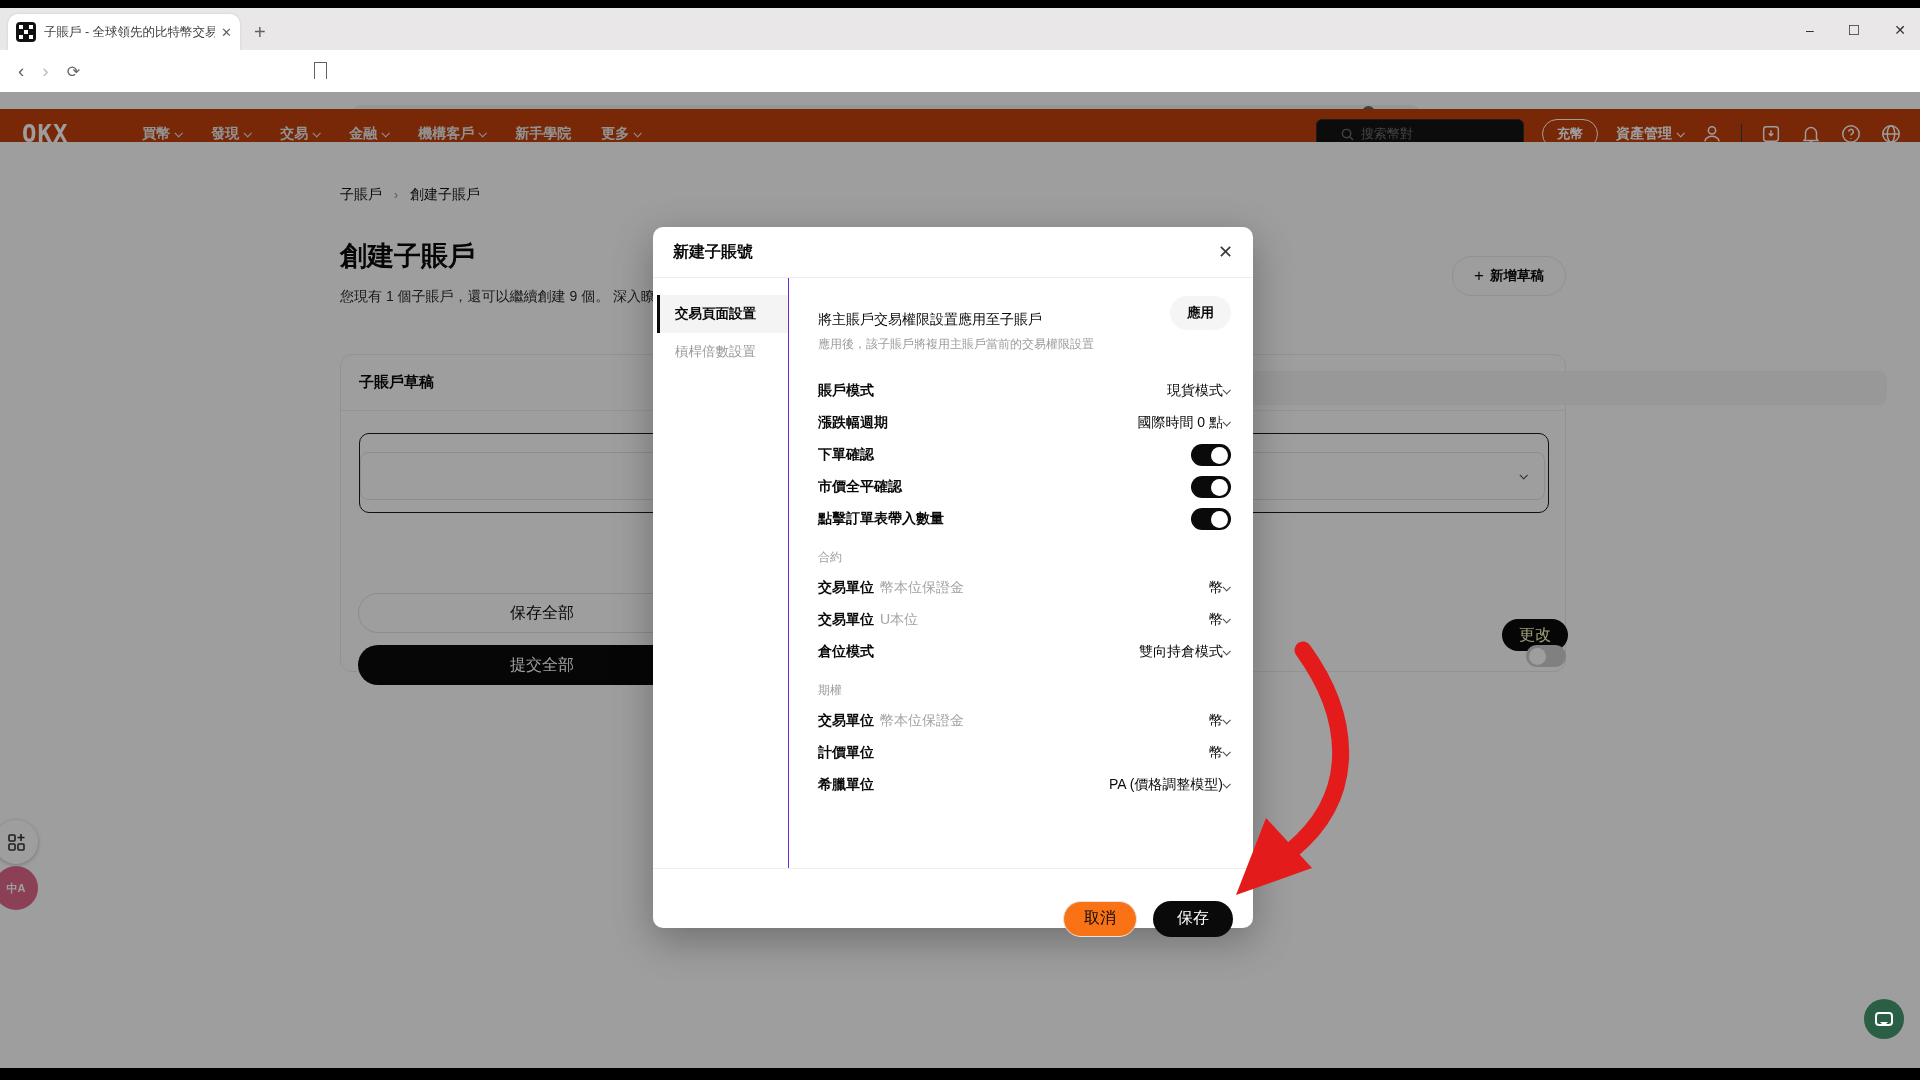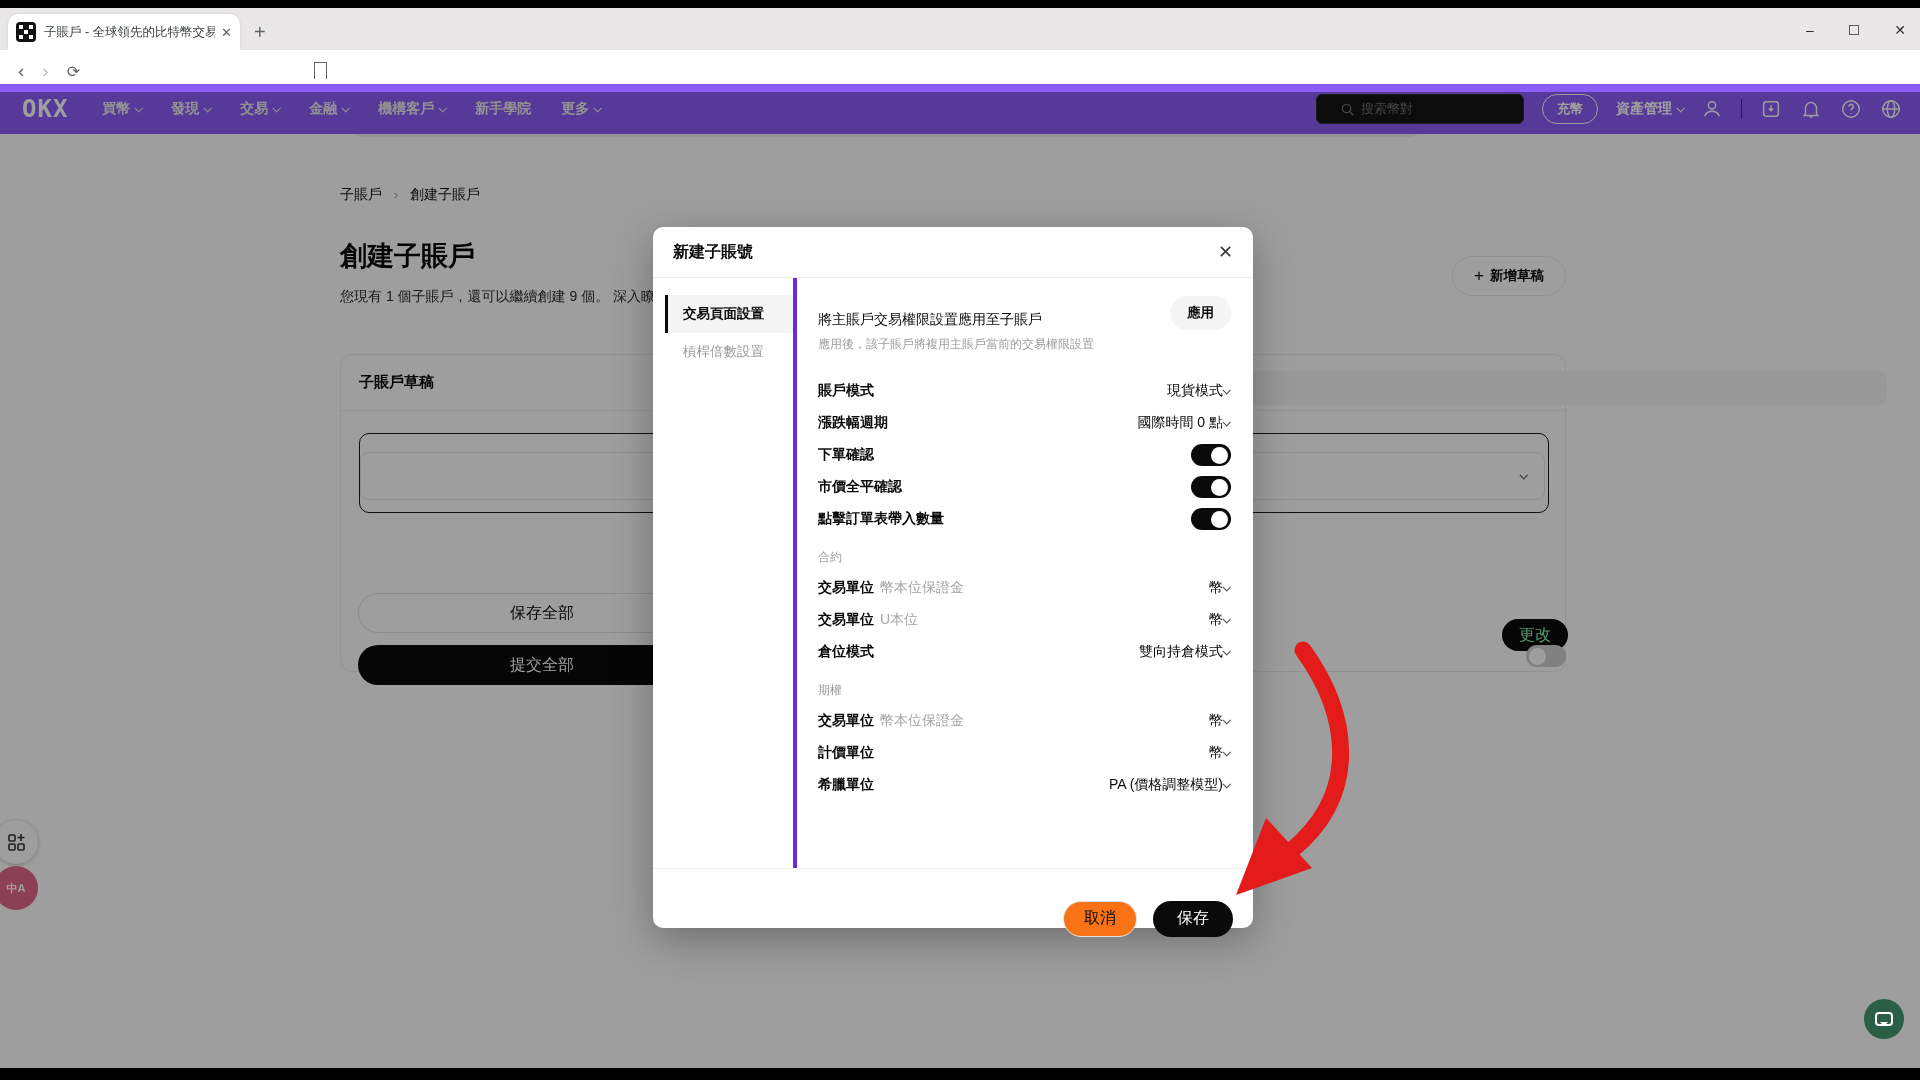--- a/index.html
+++ b/index.html
@@ -37,21 +37,21 @@
   .bat-ico:after { content:""; position:absolute; left:-6px; top:7px; width:0; height:0; border-left:6px solid transparent; border-right:6px solid transparent; border-bottom:10px solid #ff4724; }
   .ext-row { position:absolute; right:10px; top:55px; height:32px; display:flex; align-items:center; gap:17px; }
   .ext { width:22px; height:22px; display:flex; align-items:center; justify-content:center; font-size:16px; color:#5f6368; }
   .ext-translate { background:#e25772; border-radius:5px; color:#fff; font-size:10px; font-weight:bold; }
   .ext-leaf { background:linear-gradient(135deg,#b9e24a,#7cb82f); border-radius:3px 12px 3px 12px; width:18px; height:18px; transform:rotate(10deg); }
   .ext-sphere { background:radial-gradient(circle at 35% 35%,#9a5cf0,#5a2ea6 60%,#e0551f); border-radius:50%; width:20px; height:20px; }
   .halfsq { width:16px; height:16px; border:1.8px solid #5f6368; border-radius:3px; position:relative; overflow:hidden; }
   .halfsq:after { content:""; position:absolute; right:0; top:0; width:50%; height:100%; background:#5f6368; }
 
   
-  .oknav { position:absolute; left:0; top:84px; width:1920px; height:50px; background:#8b5cf6; display:flex; align-items:center; }
+  .oknav { position:absolute; left:0; top:109px; width:1920px; height:50px; background:#c2410c; display:flex; align-items:center;gap:40px; }
   .ok-logo { font-weight:900; color:#fff; font-size:24px; letter-spacing:1px; margin-left:22px; font-family:"DejaVu Sans Mono",monospace; }
   .ok-items { display:flex; align-items:center; margin-left:34px; gap:30px; }
   .ok-item { color:#ececec; font-size:14px; font-weight:600; display:flex; align-items:center; gap:5px; white-space:nowrap; }
   .chev { display:inline-block; width:6px; height:6px; border:solid currentColor; border-width:0 1.4px 1.4px 0; transform:rotate(45deg) translateY(-1px); }
   .ok-right { position:absolute; right:18px; display:flex; align-items:center; gap:18px; }
   .ok-search { width:208px; height:30px; background:#141414; border:1px solid #2e2e2e; border-radius:6px; display:flex; align-items:center; color:#6f6f6f; font-size:13px; padding:0 24px; gap:7px; }
   .pill-outline { height:30px; padding:0 14px; border:1px solid #fff; border-radius:15px; color:#fff; font-size:13px; font-weight:600; display:flex; align-items:center; }
   .ok-link { color:#fff; font-size:14px; font-weight:600; display:flex; align-items:center; gap:5px; }
   .wicon { stroke:#fff; fill:none; stroke-width:1.6; }
   .ok-div { width:1px; height:20px; background:#3a3a3a; }
@@ -66,36 +66,36 @@
   .add-draft { position:absolute; left:1452px; top:114px; width:114px; height:40px; border:1px solid #eaeaea; background:#fff; border-radius:20px; display:flex; align-items:center; justify-content:center; gap:6px; font-size:13.5px; font-weight:600; color:#0a0a0a; }
   .draft-card { position:absolute; left:340px; top:212px; width:1226px; height:318px; background:#fff; border:1px solid #ececec; border-radius:12px; }
   .card-head { height:56px; border-bottom:1px solid #efefef; display:flex; align-items:center; padding:0 18px; font-size:15px; font-weight:700; color:#0a0a0a; }
   .head-strip { position:absolute; left:710px; top:16px; width:836px; height:34px; background:#f5f5f5; border-radius:8px; }
   .name-input { position:absolute; left:18px; top:78px; width:1190px; height:80px; border:1.6px solid #1a1a1a; border-radius:10px; display:flex; align-items:center; padding:0 20px; font-size:14px; font-weight:700; color:#0a0a0a; }
   .bg-select { position:absolute; left:360px; top:310px; width:1185px; height:48px; border:1px solid #e6e6e6; border-radius:8px; background:#fff; }
   .bg-select .chev { position:absolute; right:18px; top:20px; color:#4d4d4d; }
   .btn-pill { border-radius:21px; display:flex; align-items:center; justify-content:center; font-size:16px; font-weight:400;margin-top:40px; }
   .save-all { position:absolute; left:358px; top:411px; width:368px; height:40px; border:1px solid #e3e3e3; background:#fff; color:#0a0a0a; }
   .submit-all { position:absolute; left:358px; top:463px; width:368px; height:40px; background:#0a0a0a; color:#fff; }
-  .change-btn { position:absolute; left:1502px; top:437px; width:66px; height:32px; background:#0a0a0a; color:#86efac; border-radius:19px; }
+  .change-btn { position:absolute; left:1502px; top:437px; width:66px; height:32px; background:#0a0a0a; color:#fef9c3; border-radius:19px; }
   .bg-toggle { position:absolute; left:1526px; top:503px; }
 
   
   .toggle { width:40px; height:22px; border-radius:11px; background:#0a0a0a; position:relative; }
   .toggle:after { content:""; position:absolute; top:2.5px; right:3px; width:17px; height:17px; border-radius:50%; background:#fff; }
   .toggle.off { background:#cfcfcf; }
   .toggle.off:after { right:auto; left:3px; }
 
   
   .scrim { position:absolute; left:0; top:92px; width:1920px; height:976px; background:rgba(0,0,0,.38); }
   .modal { position:absolute; left:653px; top:227px; width:600px; height:701px; background:#fff; border-radius:10px; box-shadow:0 12px 40px rgba(0,0,0,.3); }
   .modal-head { height:51px; border-bottom:1px solid #ededed; display:flex; align-items:center; padding:0 20px; }
   .modal-title { font-size:16px; font-weight:700; color:#0a0a0a; flex:1; }
   .modal-x { font-size:18px; color:#3c3c3c; }
-  .modal-side { position:absolute; left:12px; top:51px; width:132px; height:590px; border-right:4px solid #6d28d9; padding-top:17px; }
+  .modal-side { position:absolute; left:4px; top:51px; width:132px; height:590px; border-right:1px solid #6d28d9; padding-top:17px; }
   .side-tab { height:38px; display:flex; align-items:center; padding-left:18px; font-size:13.5px; color:#9a9a9a; }
   .side-tab.active { background:#f4f4f4; color:#0a0a0a; font-weight:700; border-left:3px solid #0a0a0a; padding-left:15px; }
   .modal-body { position:absolute; left:132px; top:51px; width:468px; height:590px; padding:18px 22px 0 33px; }
   .apply-row { display:flex; align-items:flex-start; }
   .apply-txt { flex:1;margin-top:15px; }
   .apply-title { font-size:14px; color:#0a0a0a; }
   .apply-desc { font-size:12px; color:#9c9c9c; margin-top:7px; }
   .apply-btn { background:#f5f5f5; border-radius:17px; height:34px; padding:0 17px; font-size:13.5px; font-weight:600; color:#0a0a0a; display:flex; align-items:center; margin-left:14px; }
   .m-row { height:32px; display:flex; align-items:center; }
   .m-row .lbl { font-size:14px; color:#0a0a0a; font-weight:600; }

